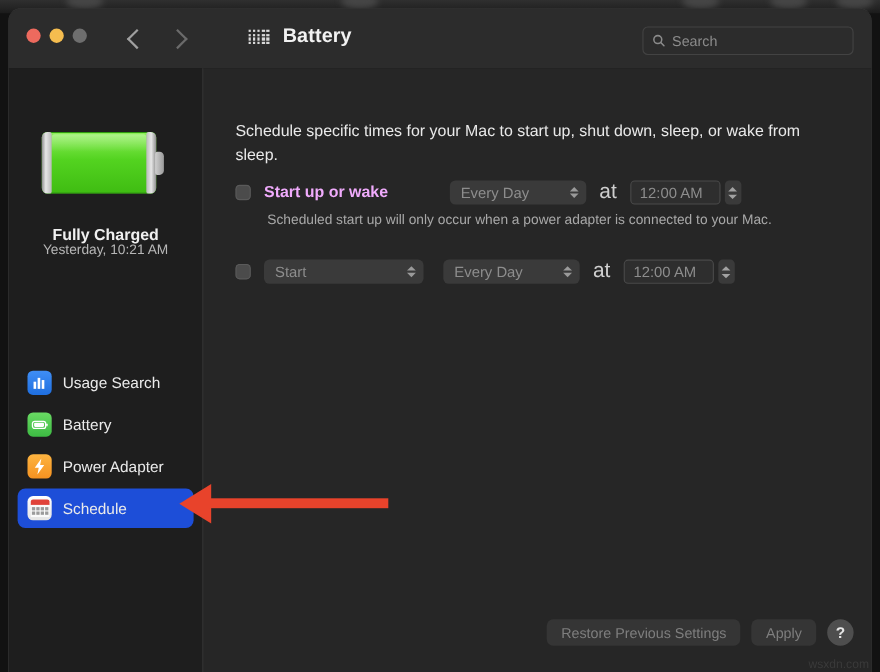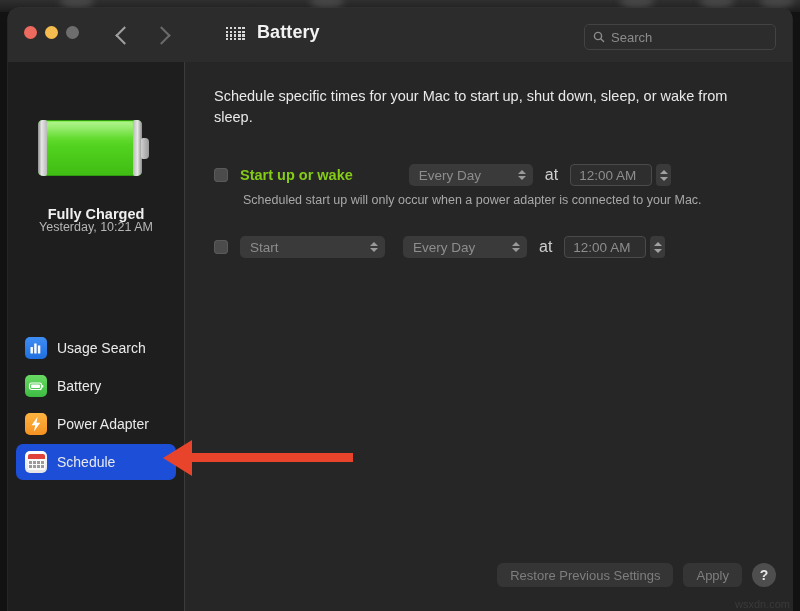--- a/index.html
+++ b/index.html
@@ -265,21 +265,21 @@
     position: absolute;
     left: 177px;
     top: 54px;
     width: 607px;
     height: 549px;
     background: #262626;
   }
   .intro {
     position: absolute;
     left: 29px;
-    top: 24px;
+    top: 48px;
     width: 553px;
     font-size: 14.5px;
     line-height: 21px;
     color: #e9e9e9;
   }
 
   .row {
     position: absolute;
     left: 29px;
     display: flex;
@@ -293,21 +293,21 @@
     width: 14px; height: 14px;
     border-radius: 4px;
     background: #4b4b4b;
     box-shadow: inset 0 0 0 1px #5a5a5a;
     flex: 0 0 auto;
   }
   .row-title {
     margin-left: 12px;
     font-size: 14.5px;
     font-weight: bold;
-    color: #84cc16;
+    color: #f0abfc;
   }
 
   .popup {
     height: 22px;
     border-radius: 5px;
     background: #3a3a3a;
     display: flex;
     align-items: center;
     justify-content: space-between;
     padding: 0 7px 0 10px;
@@ -326,21 +326,21 @@
   }
   .updown i {
     width: 0; height: 0;
     border-left: 4px solid transparent;
     border-right: 4px solid transparent;
   }
   .updown i.up { border-bottom: 4px solid #9a9a9a; }
   .updown i.down { border-top: 4px solid #9a9a9a; }
 
   .at-label {
-    font-size: 16px;
+    font-size: 19px;
     color: #cfcfcf;
   }
   .time-field {
     width: 82px;
     height: 22px;
     border: 1px solid #4a4a4a;
     border-radius: 4px;
     background: #2e2e2e;
     box-sizing: border-box;
     display: flex;

